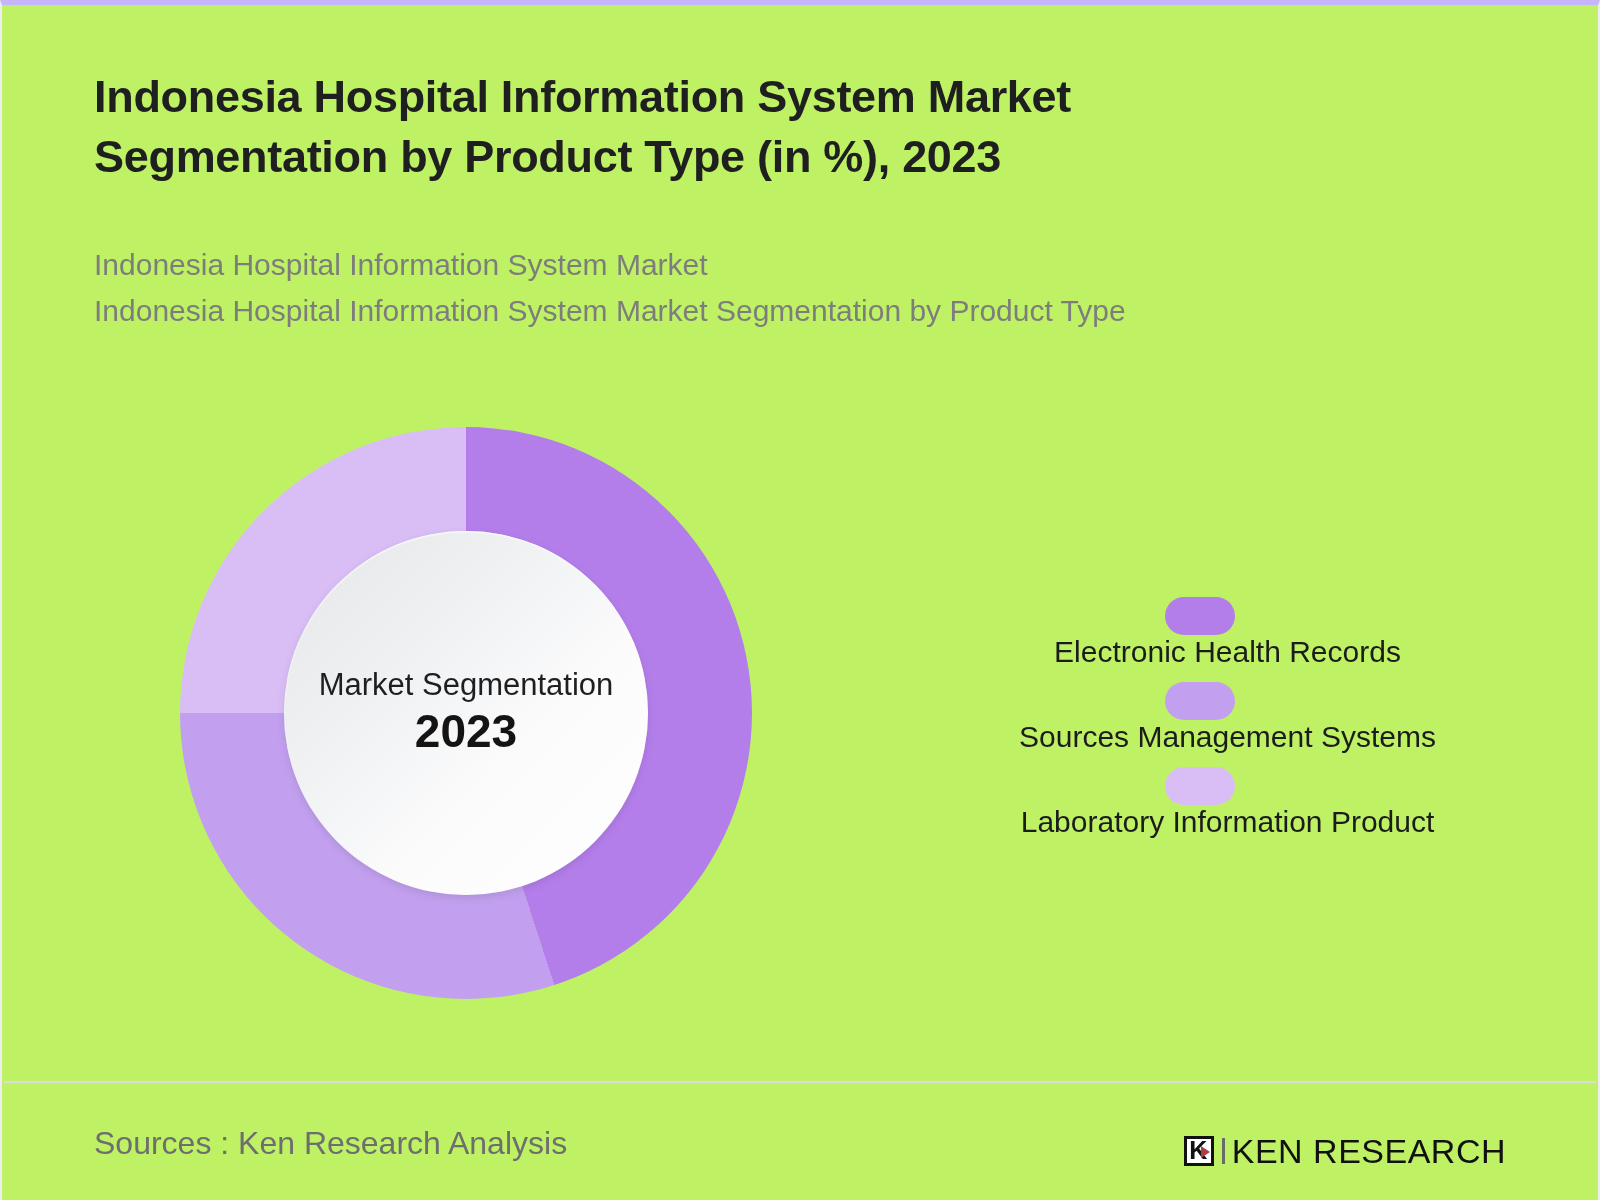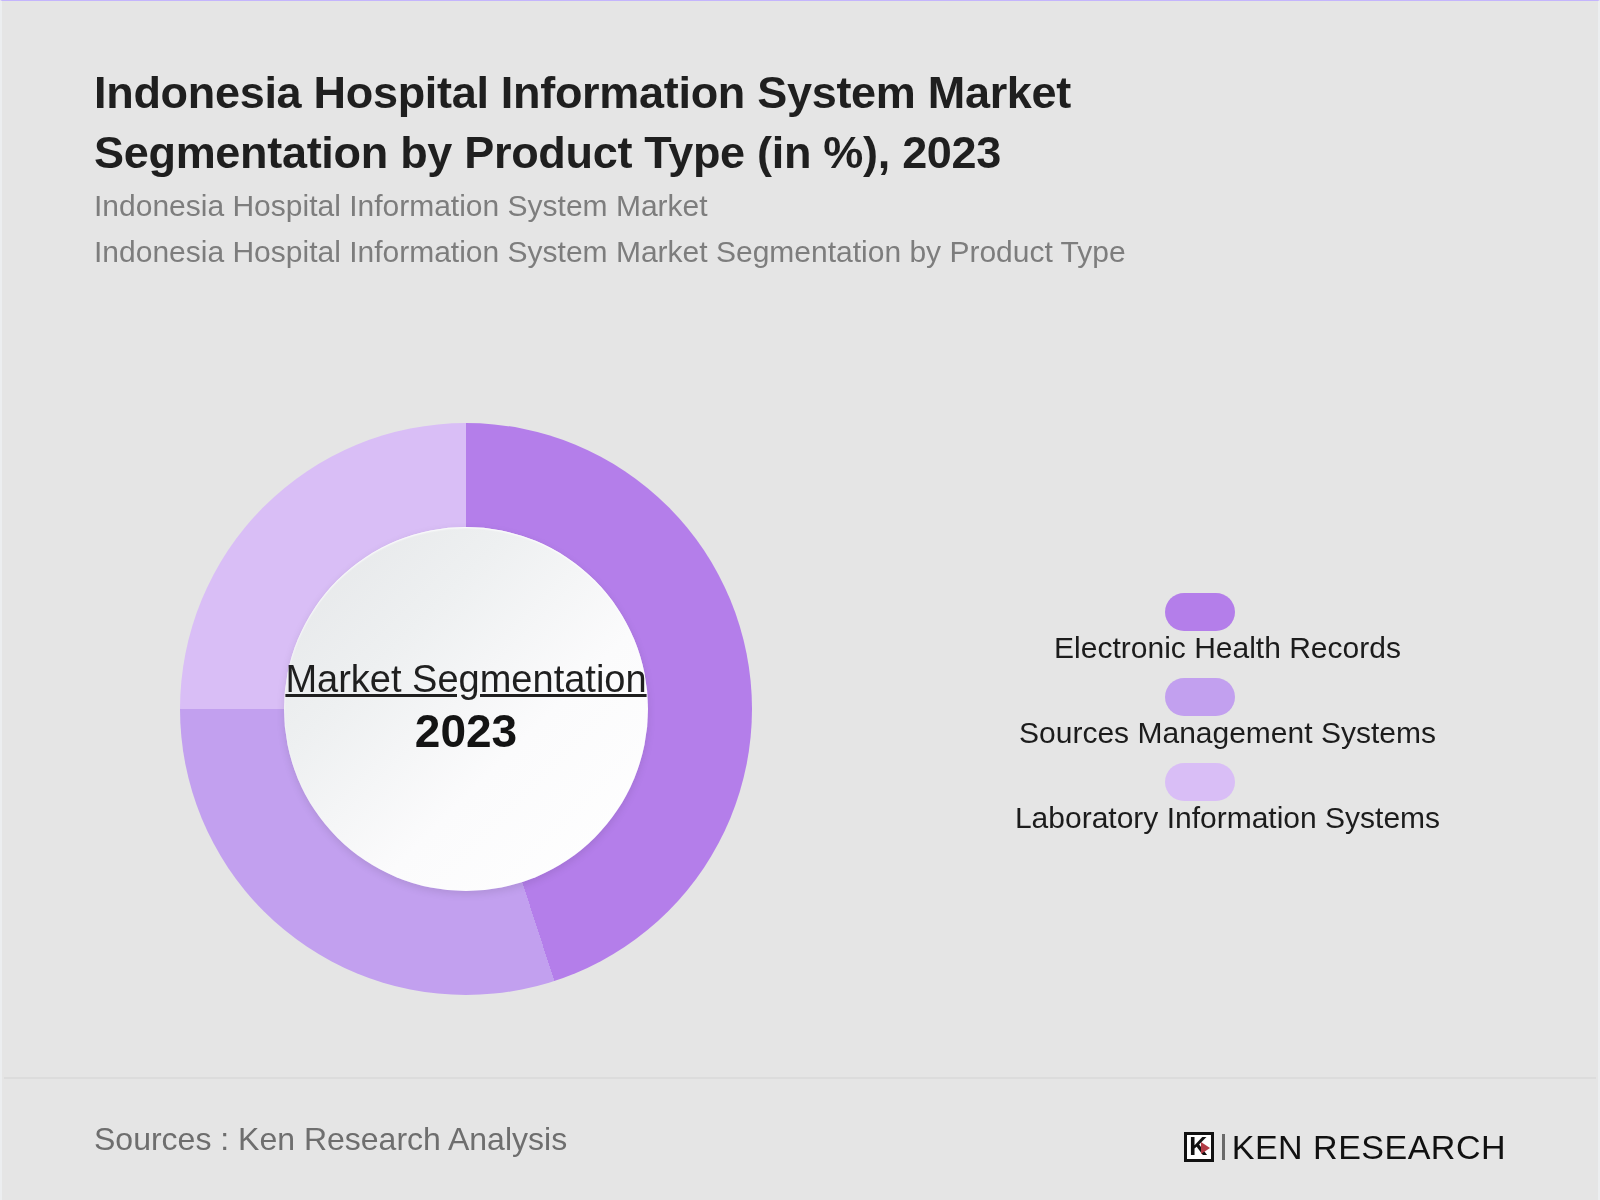--- a/index.html
+++ b/index.html
@@ -9,24 +9,24 @@
     height: 1200px;
     background: #ffffff;
     font-family: "Liberation Sans", sans-serif;
     -webkit-font-smoothing: antialiased;
   }
 
   .card {
     position: relative;
     width: 1600px;
     height: 1200px;
-    background: #e5e5e5;
+    background: #bef264;
     border-left: 2px solid #eceef0;
     border-right: 2px solid #eceef0;
-    border-top: 1px solid #c4b5fd;
+    border-top: 5px solid #c4b5fd;
     overflow: hidden;
   }
 
   
   .header {
     position: absolute;
     left: 92px;
     top: 62px;
     width: 1320px;
   }
@@ -35,20 +35,21 @@
     font-family: "Liberation Sans", sans-serif;
     font-size: 45px;
     font-weight: 700;
     line-height: 1.33;
     letter-spacing: -0.3px;
     color: #1f1f1f;
     max-width: 1150px;
   }
 
   .subtitle-block {
+    margin-top: 55px;
   }
 
   .subtitle-line {
     font-size: 30px;
     font-weight: 400;
     line-height: 1.56;
     color: #7d7d7d;
     white-space: nowrap;
   }
 
@@ -86,26 +87,25 @@
     border-radius: 50%;
     background: linear-gradient(135deg, #e4e6e8 0%, #eef0f1 32%, #fbfbfc 62%, #ffffff 100%);
     box-shadow: 0 3px 9px rgba(0,0,0,0.10), inset 0 1px 2px rgba(255,255,255,0.95);
     display: flex;
     flex-direction: column;
     align-items: center;
     justify-content: center;
   }
 
   .hole-label {
-    font-size: 38px;
+    font-size: 31px;
     font-weight: 400;
     color: #1f1f1f;
     line-height: 1.2;
     white-space: nowrap;
-    text-decoration: underline;
   }
 
   .hole-value {
     font-size: 46px;
     font-weight: 700;
     color: #141414;
     line-height: 1.25;
   }
 
   
@@ -249,21 +249,21 @@
         <div class="legend-item">
           <span class="legend-swatch" style="background: rgb(180, 126, 234);"></span>
           <span class="legend-label">Electronic Health Records</span>
         </div>
         <div class="legend-item">
           <span class="legend-swatch" style="background: rgb(194, 160, 239);"></span>
           <span class="legend-label">Sources Management Systems</span>
         </div>
         <div class="legend-item">
           <span class="legend-swatch" style="background: rgb(217, 190, 246);"></span>
-          <span class="legend-label">Laboratory Information Systems</span>
+          <span class="legend-label">Laboratory Information Product</span>
         </div>
       </div>
   </div>
 
   <div class="footer-rule"></div>
 
   <div class="footer">
     <div class="sources">Sources : Ken Research Analysis</div>
 
     <div class="logo">

